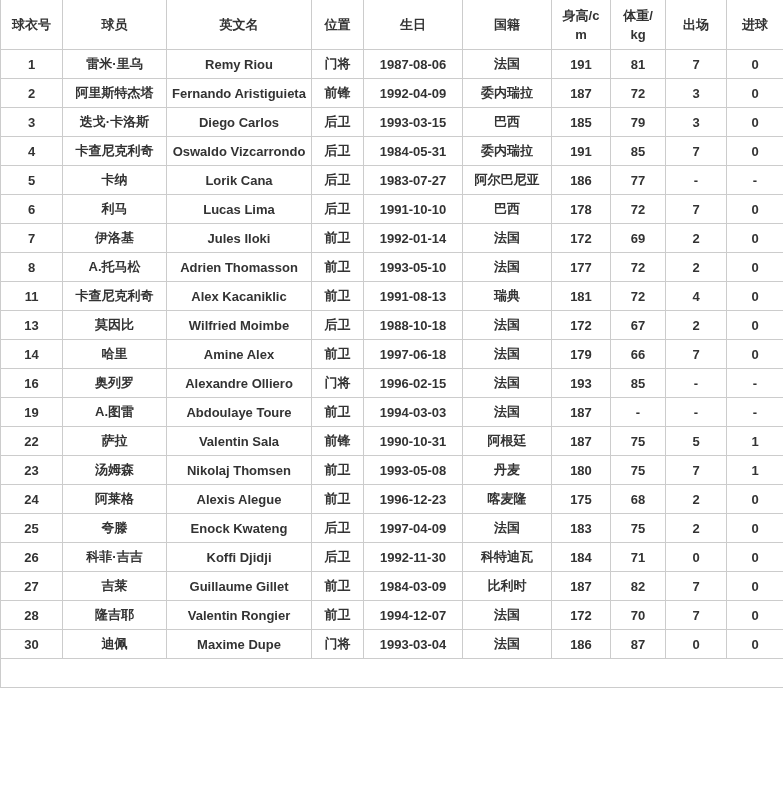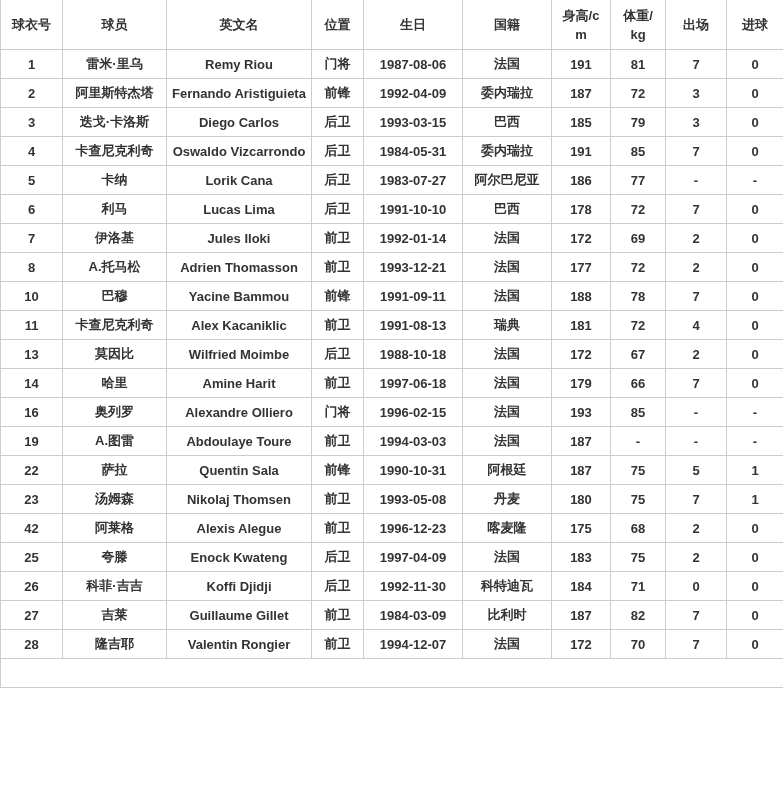--- a/index.html
+++ b/index.html
@@ -161,37 +161,25 @@
         <td data-name="cell-height">172</td>
         <td data-name="cell-weight">69</td>
         <td data-name="cell-appearances">2</td>
         <td data-name="cell-goals">0</td>
       </tr>
       <tr data-name="table-row">
         <td data-name="cell-number">8</td>
         <td data-name="cell-name-cn">A.托马松</td>
         <td data-name="cell-name-en">Adrien Thomasson</td>
         <td data-name="cell-position">前卫</td>
-        <td data-name="cell-birthday">1993-12-21</td>
+        <td data-name="cell-birthday">1993-05-10</td>
         <td data-name="cell-nationality">法国</td>
         <td data-name="cell-height">177</td>
         <td data-name="cell-weight">72</td>
         <td data-name="cell-appearances">2</td>
-        <td data-name="cell-goals">0</td>
-      </tr>
-      <tr data-name="table-row">
-        <td data-name="cell-number">10</td>
-        <td data-name="cell-name-cn">巴穆</td>
-        <td data-name="cell-name-en">Yacine Bammou</td>
-        <td data-name="cell-position">前锋</td>
-        <td data-name="cell-birthday">1991-09-11</td>
-        <td data-name="cell-nationality">法国</td>
-        <td data-name="cell-height">188</td>
-        <td data-name="cell-weight">78</td>
-        <td data-name="cell-appearances">7</td>
         <td data-name="cell-goals">0</td>
       </tr>
       <tr data-name="table-row">
         <td data-name="cell-number">11</td>
         <td data-name="cell-name-cn">卡查尼克利奇</td>
         <td data-name="cell-name-en">Alex Kacaniklic</td>
         <td data-name="cell-position">前卫</td>
         <td data-name="cell-birthday">1991-08-13</td>
         <td data-name="cell-nationality">瑞典</td>
         <td data-name="cell-height">181</td>
@@ -207,21 +195,21 @@
         <td data-name="cell-birthday">1988-10-18</td>
         <td data-name="cell-nationality">法国</td>
         <td data-name="cell-height">172</td>
         <td data-name="cell-weight">67</td>
         <td data-name="cell-appearances">2</td>
         <td data-name="cell-goals">0</td>
       </tr>
       <tr data-name="table-row">
         <td data-name="cell-number">14</td>
         <td data-name="cell-name-cn">哈里</td>
-        <td data-name="cell-name-en">Amine Harit</td>
+        <td data-name="cell-name-en">Amine Alex</td>
         <td data-name="cell-position">前卫</td>
         <td data-name="cell-birthday">1997-06-18</td>
         <td data-name="cell-nationality">法国</td>
         <td data-name="cell-height">179</td>
         <td data-name="cell-weight">66</td>
         <td data-name="cell-appearances">7</td>
         <td data-name="cell-goals">0</td>
       </tr>
       <tr data-name="table-row">
         <td data-name="cell-number">16</td>
@@ -243,21 +231,21 @@
         <td data-name="cell-birthday">1994-03-03</td>
         <td data-name="cell-nationality">法国</td>
         <td data-name="cell-height">187</td>
         <td data-name="cell-weight">-</td>
         <td data-name="cell-appearances">-</td>
         <td data-name="cell-goals">-</td>
       </tr>
       <tr data-name="table-row">
         <td data-name="cell-number">22</td>
         <td data-name="cell-name-cn">萨拉</td>
-        <td data-name="cell-name-en">Quentin Sala</td>
+        <td data-name="cell-name-en">Valentin Sala</td>
         <td data-name="cell-position">前锋</td>
         <td data-name="cell-birthday">1990-10-31</td>
         <td data-name="cell-nationality">阿根廷</td>
         <td data-name="cell-height">187</td>
         <td data-name="cell-weight">75</td>
         <td data-name="cell-appearances">5</td>
         <td data-name="cell-goals">1</td>
       </tr>
       <tr data-name="table-row">
         <td data-name="cell-number">23</td>
@@ -265,21 +253,21 @@
         <td data-name="cell-name-en">Nikolaj Thomsen</td>
         <td data-name="cell-position">前卫</td>
         <td data-name="cell-birthday">1993-05-08</td>
         <td data-name="cell-nationality">丹麦</td>
         <td data-name="cell-height">180</td>
         <td data-name="cell-weight">75</td>
         <td data-name="cell-appearances">7</td>
         <td data-name="cell-goals">1</td>
       </tr>
       <tr data-name="table-row">
-        <td data-name="cell-number">42</td>
+        <td data-name="cell-number">24</td>
         <td data-name="cell-name-cn">阿莱格</td>
         <td data-name="cell-name-en">Alexis Alegue</td>
         <td data-name="cell-position">前卫</td>
         <td data-name="cell-birthday">1996-12-23</td>
         <td data-name="cell-nationality">喀麦隆</td>
         <td data-name="cell-height">175</td>
         <td data-name="cell-weight">68</td>
         <td data-name="cell-appearances">2</td>
         <td data-name="cell-goals">0</td>
       </tr>
@@ -324,17 +312,29 @@
         <td data-name="cell-name-cn">隆吉耶</td>
         <td data-name="cell-name-en">Valentin Rongier</td>
         <td data-name="cell-position">前卫</td>
         <td data-name="cell-birthday">1994-12-07</td>
         <td data-name="cell-nationality">法国</td>
         <td data-name="cell-height">172</td>
         <td data-name="cell-weight">70</td>
         <td data-name="cell-appearances">7</td>
         <td data-name="cell-goals">0</td>
       </tr>
+      <tr data-name="table-row">
+        <td data-name="cell-number">30</td>
+        <td data-name="cell-name-cn">迪佩</td>
+        <td data-name="cell-name-en">Maxime Dupe</td>
+        <td data-name="cell-position">门将</td>
+        <td data-name="cell-birthday">1993-03-04</td>
+        <td data-name="cell-nationality">法国</td>
+        <td data-name="cell-height">186</td>
+        <td data-name="cell-weight">87</td>
+        <td data-name="cell-appearances">0</td>
+        <td data-name="cell-goals">0</td>
+      </tr>
       <tr data-name="spacer-row">
         <td colspan="10" class="spacer" data-name="spacer-cell"></td>
       </tr>
     </tbody>
 </table>
 
 </body></html>

